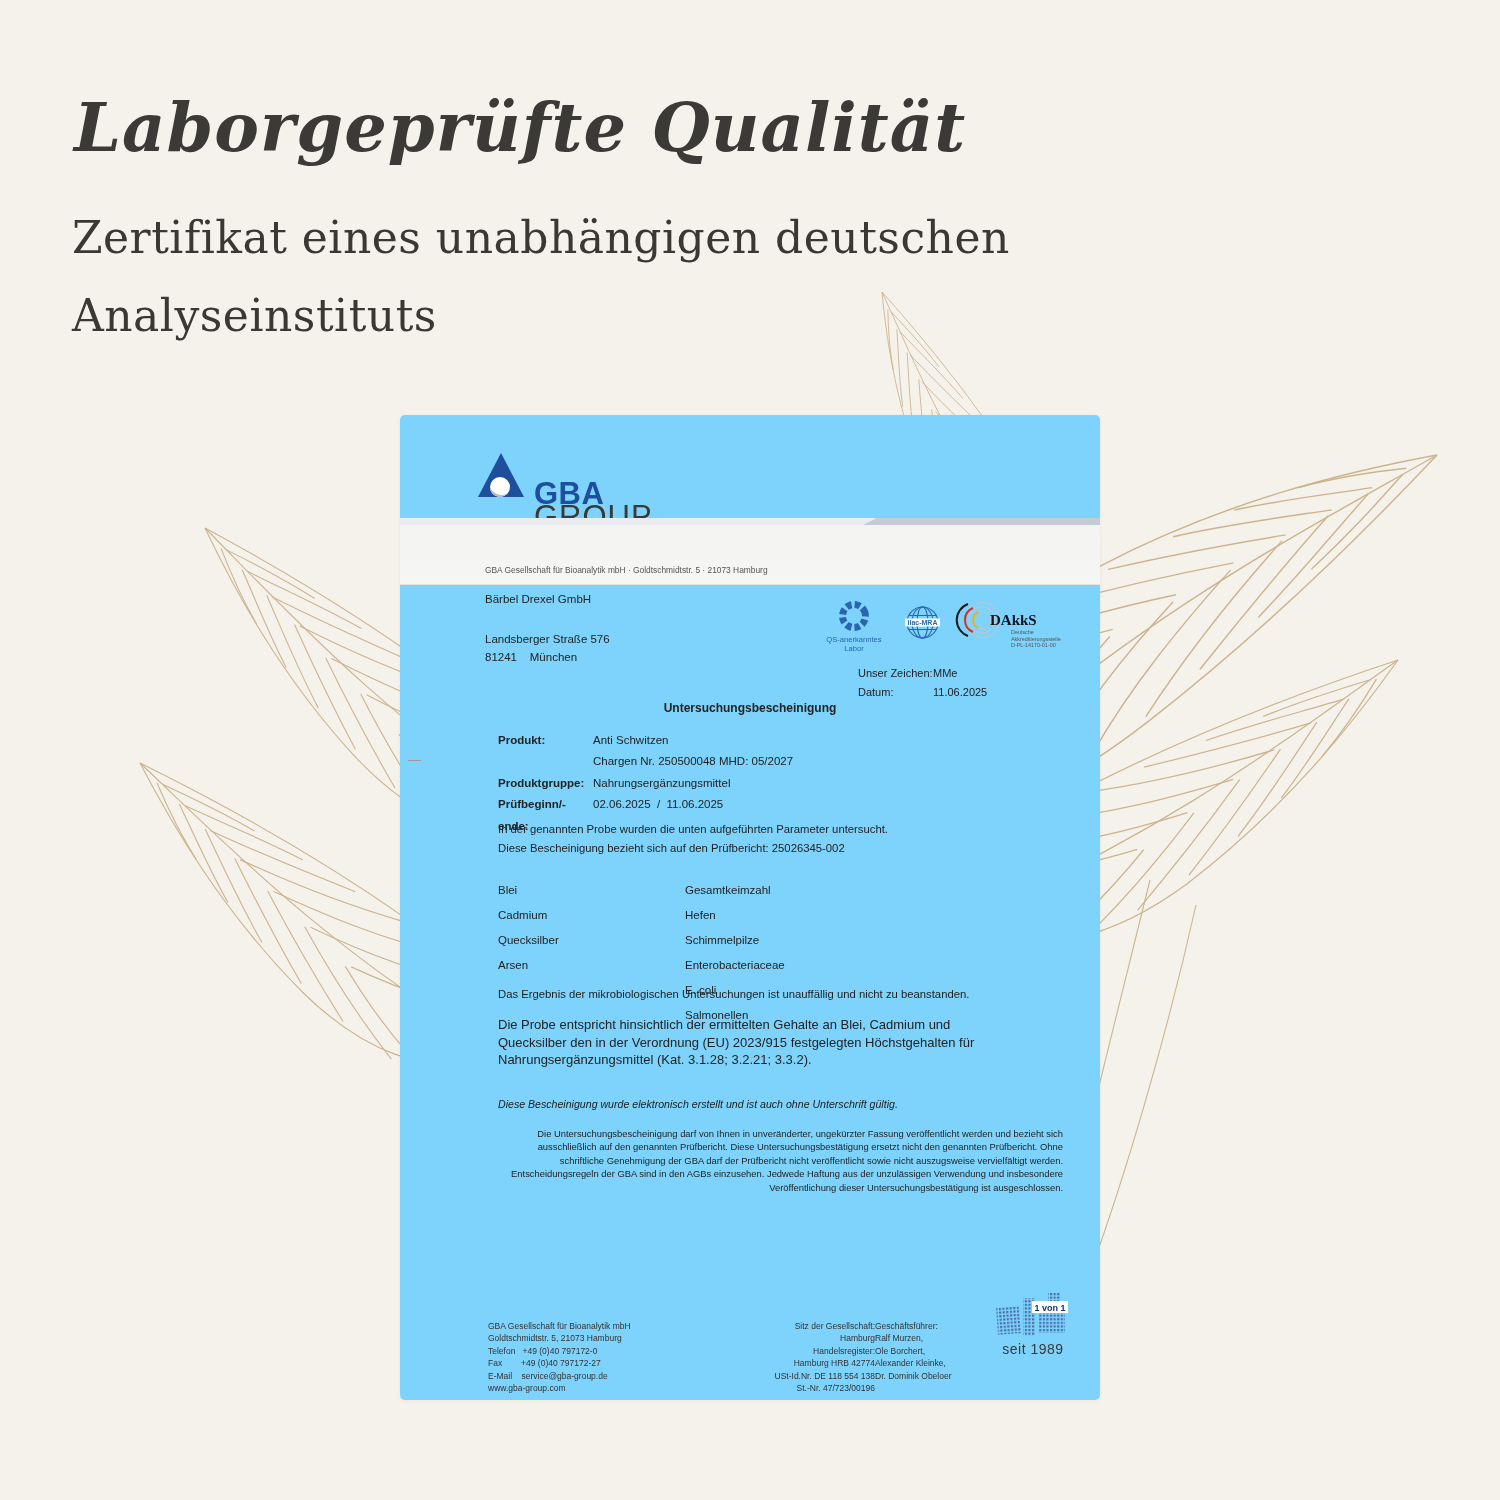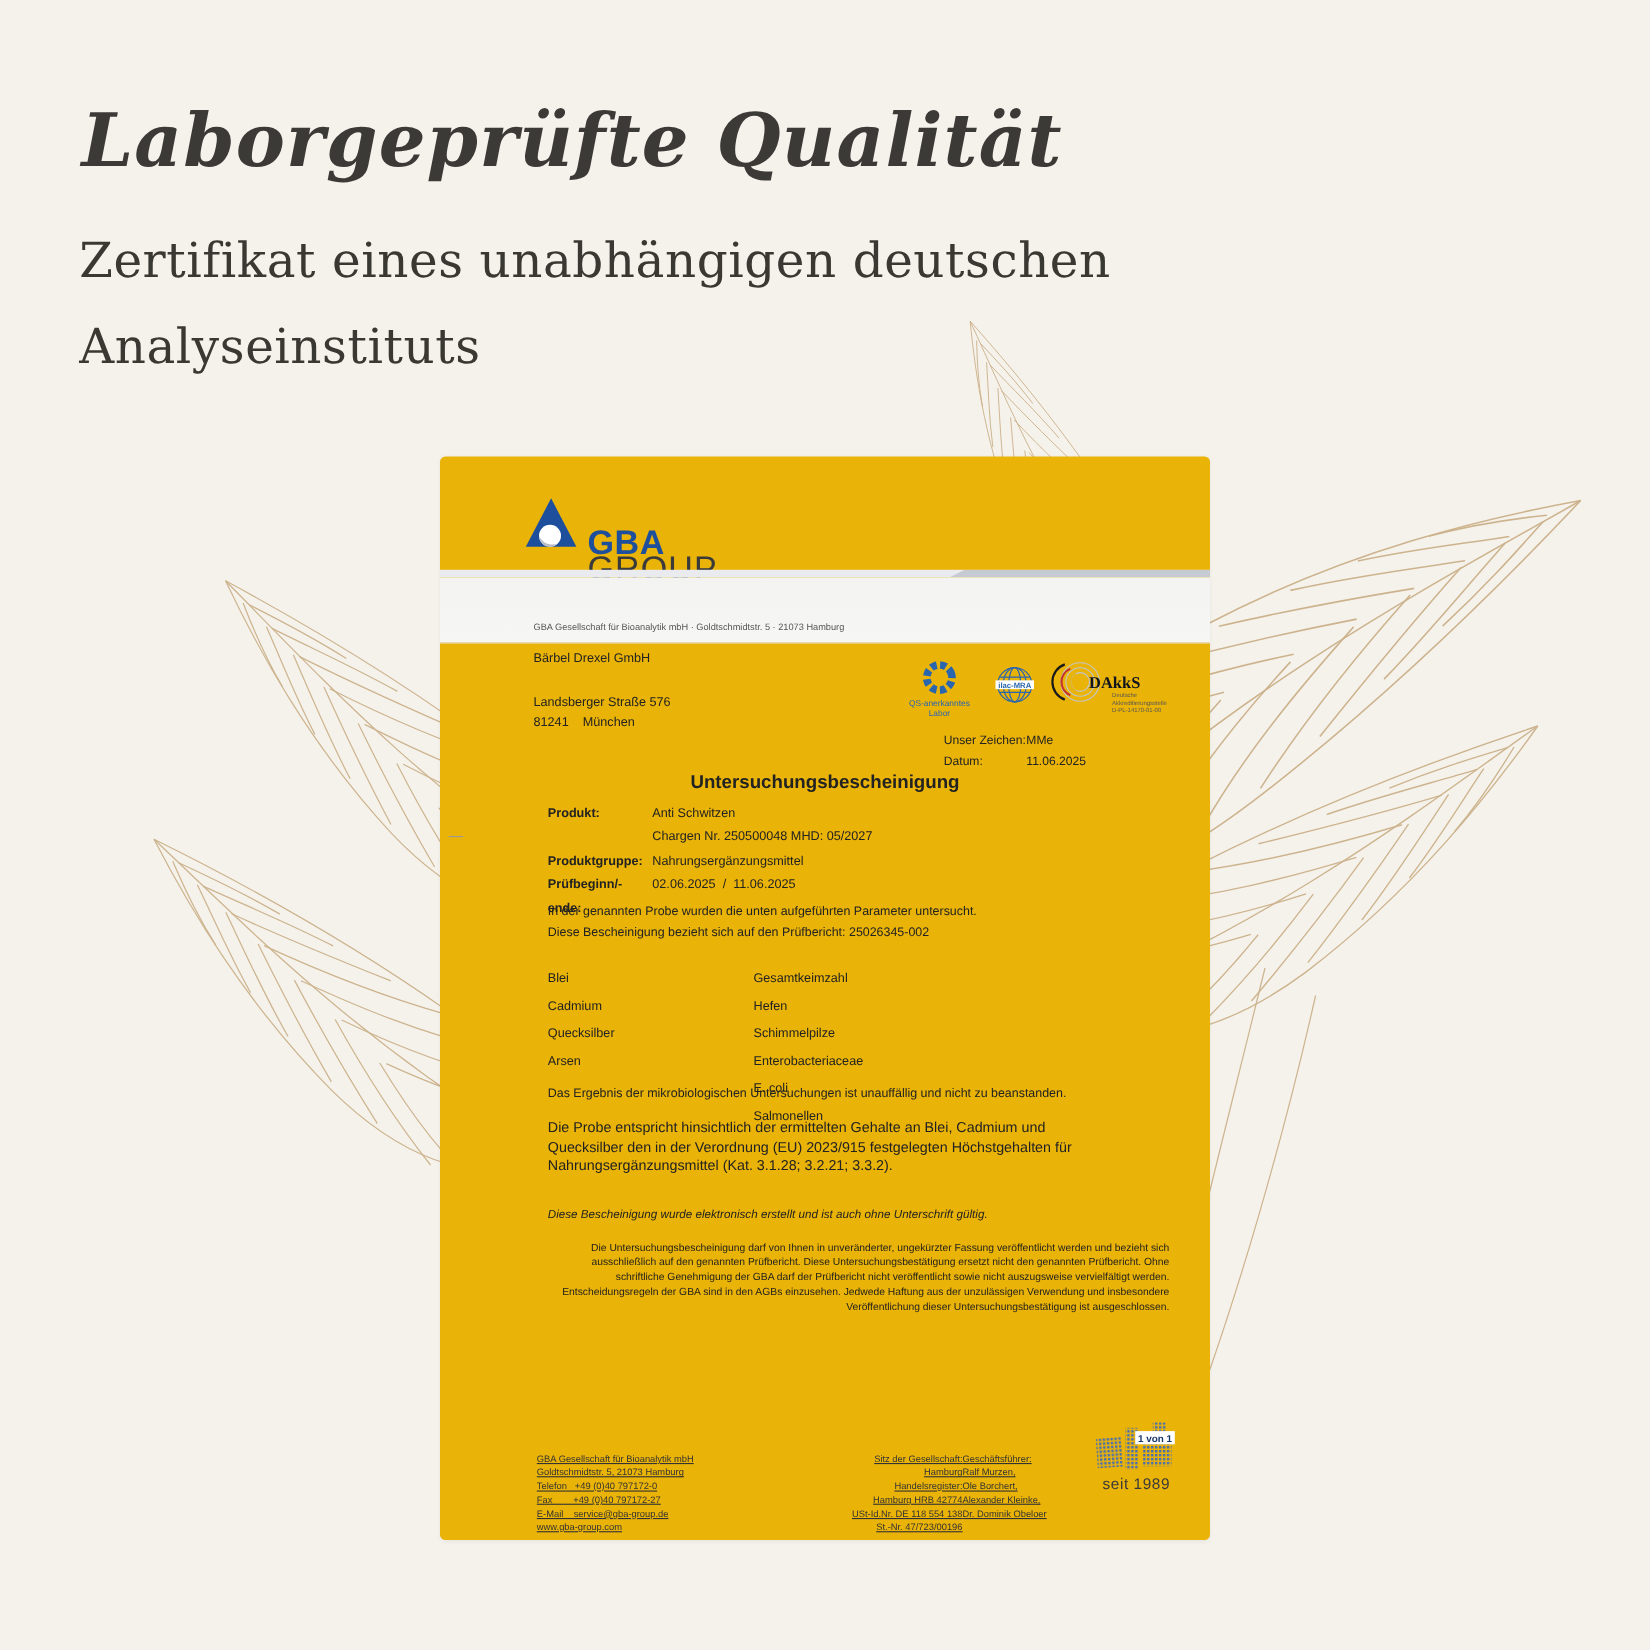--- a/index.html
+++ b/index.html
@@ -11,21 +11,21 @@
     font-style:italic;font-size:67px;font-weight:600;color:#3c3a37;letter-spacing:1px;}
   .hero-sub{position:absolute;left:72px;font-family:"DejaVu Serif",serif;
     font-size:44px;color:#3a3833;letter-spacing:.5px;}
   .hero-sub.l1{top:212px;}
   .hero-sub.l2{top:290px;}
 
   
   .leaves{position:absolute;left:0;top:0;z-index:0;}
 
   
-  .doc{position:absolute;left:400px;top:415px;width:700px;height:985px;background:#eab308;
+  .doc{position:absolute;left:400px;top:415px;width:700px;height:985px;background:#7dd3fc;
        border-radius:5px;z-index:2;box-shadow:0 1px 4px rgba(0,0,0,.05);color:#222;}
   .doc *{position:absolute;}
 
   .logo{left:76px;top:36px;display:flex;align-items:center;gap:8px;}
   .logo svg{position:static;}
   .logo .wordmark{position:static;font-size:31px;letter-spacing:.5px;white-space:nowrap;}
   .logo .gba{font-weight:bold;color:#1d4f9c;}
   .logo .group{color:#3a3a3a;font-weight:300;letter-spacing:1px;margin-top:23px;}
 
   .stripe{left:0;top:103px;width:100%;height:7px;background:#e9ebee;}
@@ -42,39 +42,39 @@
   .badges{left:418px;top:184px;display:flex;gap:9px;align-items:flex-start;}
   .badges svg,.badges div{position:static;}
   .badge-qs{width:72px;text-align:center;color:#2a66ae;font-size:7.6px;line-height:9px;}
   .badge-qs svg{display:block;margin:0 auto 2px;}
 
   .meta{left:458px;top:249px;font-size:11px;line-height:19px;}
   .meta .row{position:static;display:flex;}
   .meta .lbl{position:static;width:75px;}
   .meta .val{position:static;}
 
-  .heading{left:0;top:286px;width:100%;text-align:center;font-weight:bold;font-size:17px;}
+  .heading{left:0;top:286px;width:100%;text-align:center;font-weight:bold;font-size:12px;}
 
   .fields{left:98px;top:315px;font-size:11.5px;line-height:21.4px;}
   .fields .row{position:static;display:flex;}
   .fields .lbl{position:static;width:95px;font-weight:bold;}
   .fields .val{position:static;white-space:pre;}
 
   .intro{left:98px;top:405px;font-size:11.3px;line-height:18.5px;}
   .params-l{left:98px;top:463px;font-size:11.5px;line-height:25px;}
   .params-r{left:285px;top:463px;font-size:11.5px;line-height:25px;}
   .params-l div,.params-r div,.intro div{position:static;}
 
   .res-micro{left:98px;top:573px;font-size:11.3px;}
   .res-metals{left:98px;top:601px;width:515px;font-size:13px;line-height:17.6px;}
   .e-note{left:98px;top:683px;font-size:10.6px;font-style:italic;}
   .disclaimer{left:98px;top:712px;width:565px;font-size:9.4px;line-height:13.4px;color:#1e1e1e;text-align:right;}
   .folddash{left:8px;top:345px;width:13px;height:1px;background:#9a9a9a;}
 
-  .footer{left:88px;top:905px;display:flex;font-size:8.5px;line-height:12.4px;color:#333;text-decoration:underline;}
+  .footer{left:88px;top:905px;display:flex;font-size:8.5px;line-height:12.4px;color:#333;}
   .footer div{position:static;}
   .f-c1{width:260px;}
   .f-c2{width:127px;text-align:right;}
   .f-c3{width:113px;}
   .f-c4{left:588px;top:878px;width:90px;text-align:center;color:#3a3a3a;}
   .f-c4 svg{position:static;display:block;margin:0 auto;}
   .f-since{position:static;font-size:14px;letter-spacing:.5px;margin-top:2px;}
   .footer .ln{white-space:pre;}
 </style>
 </head>

